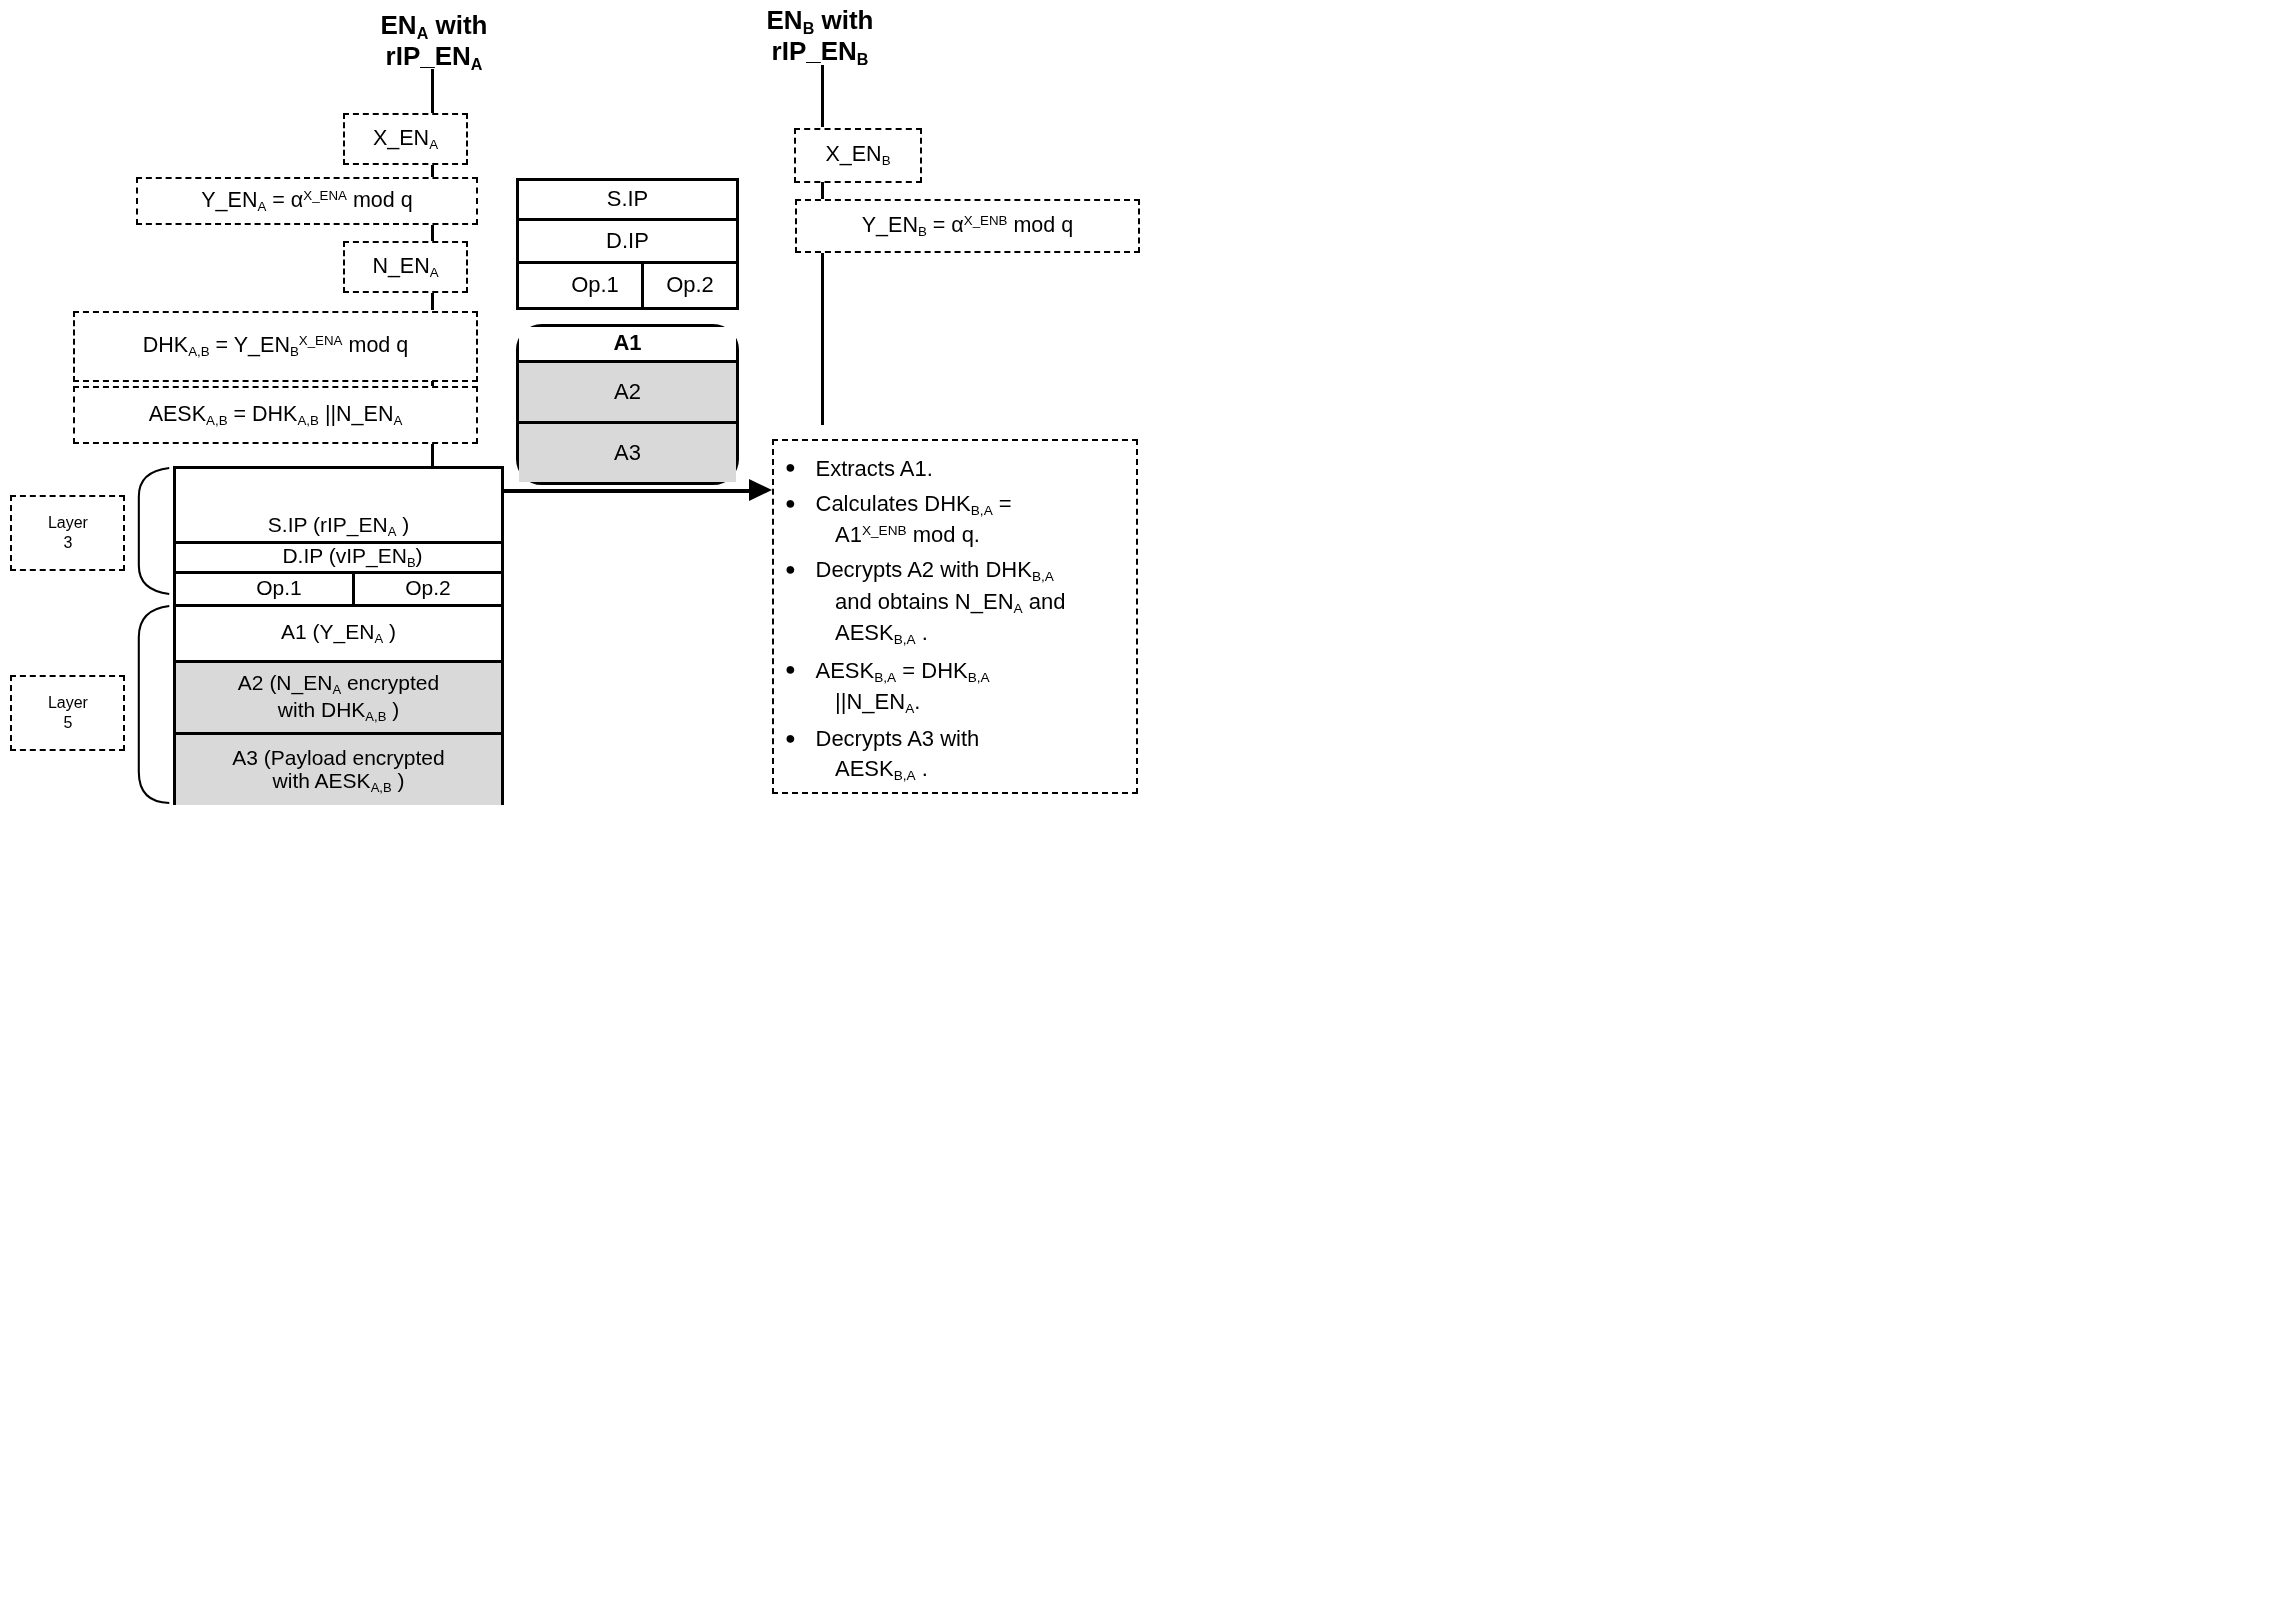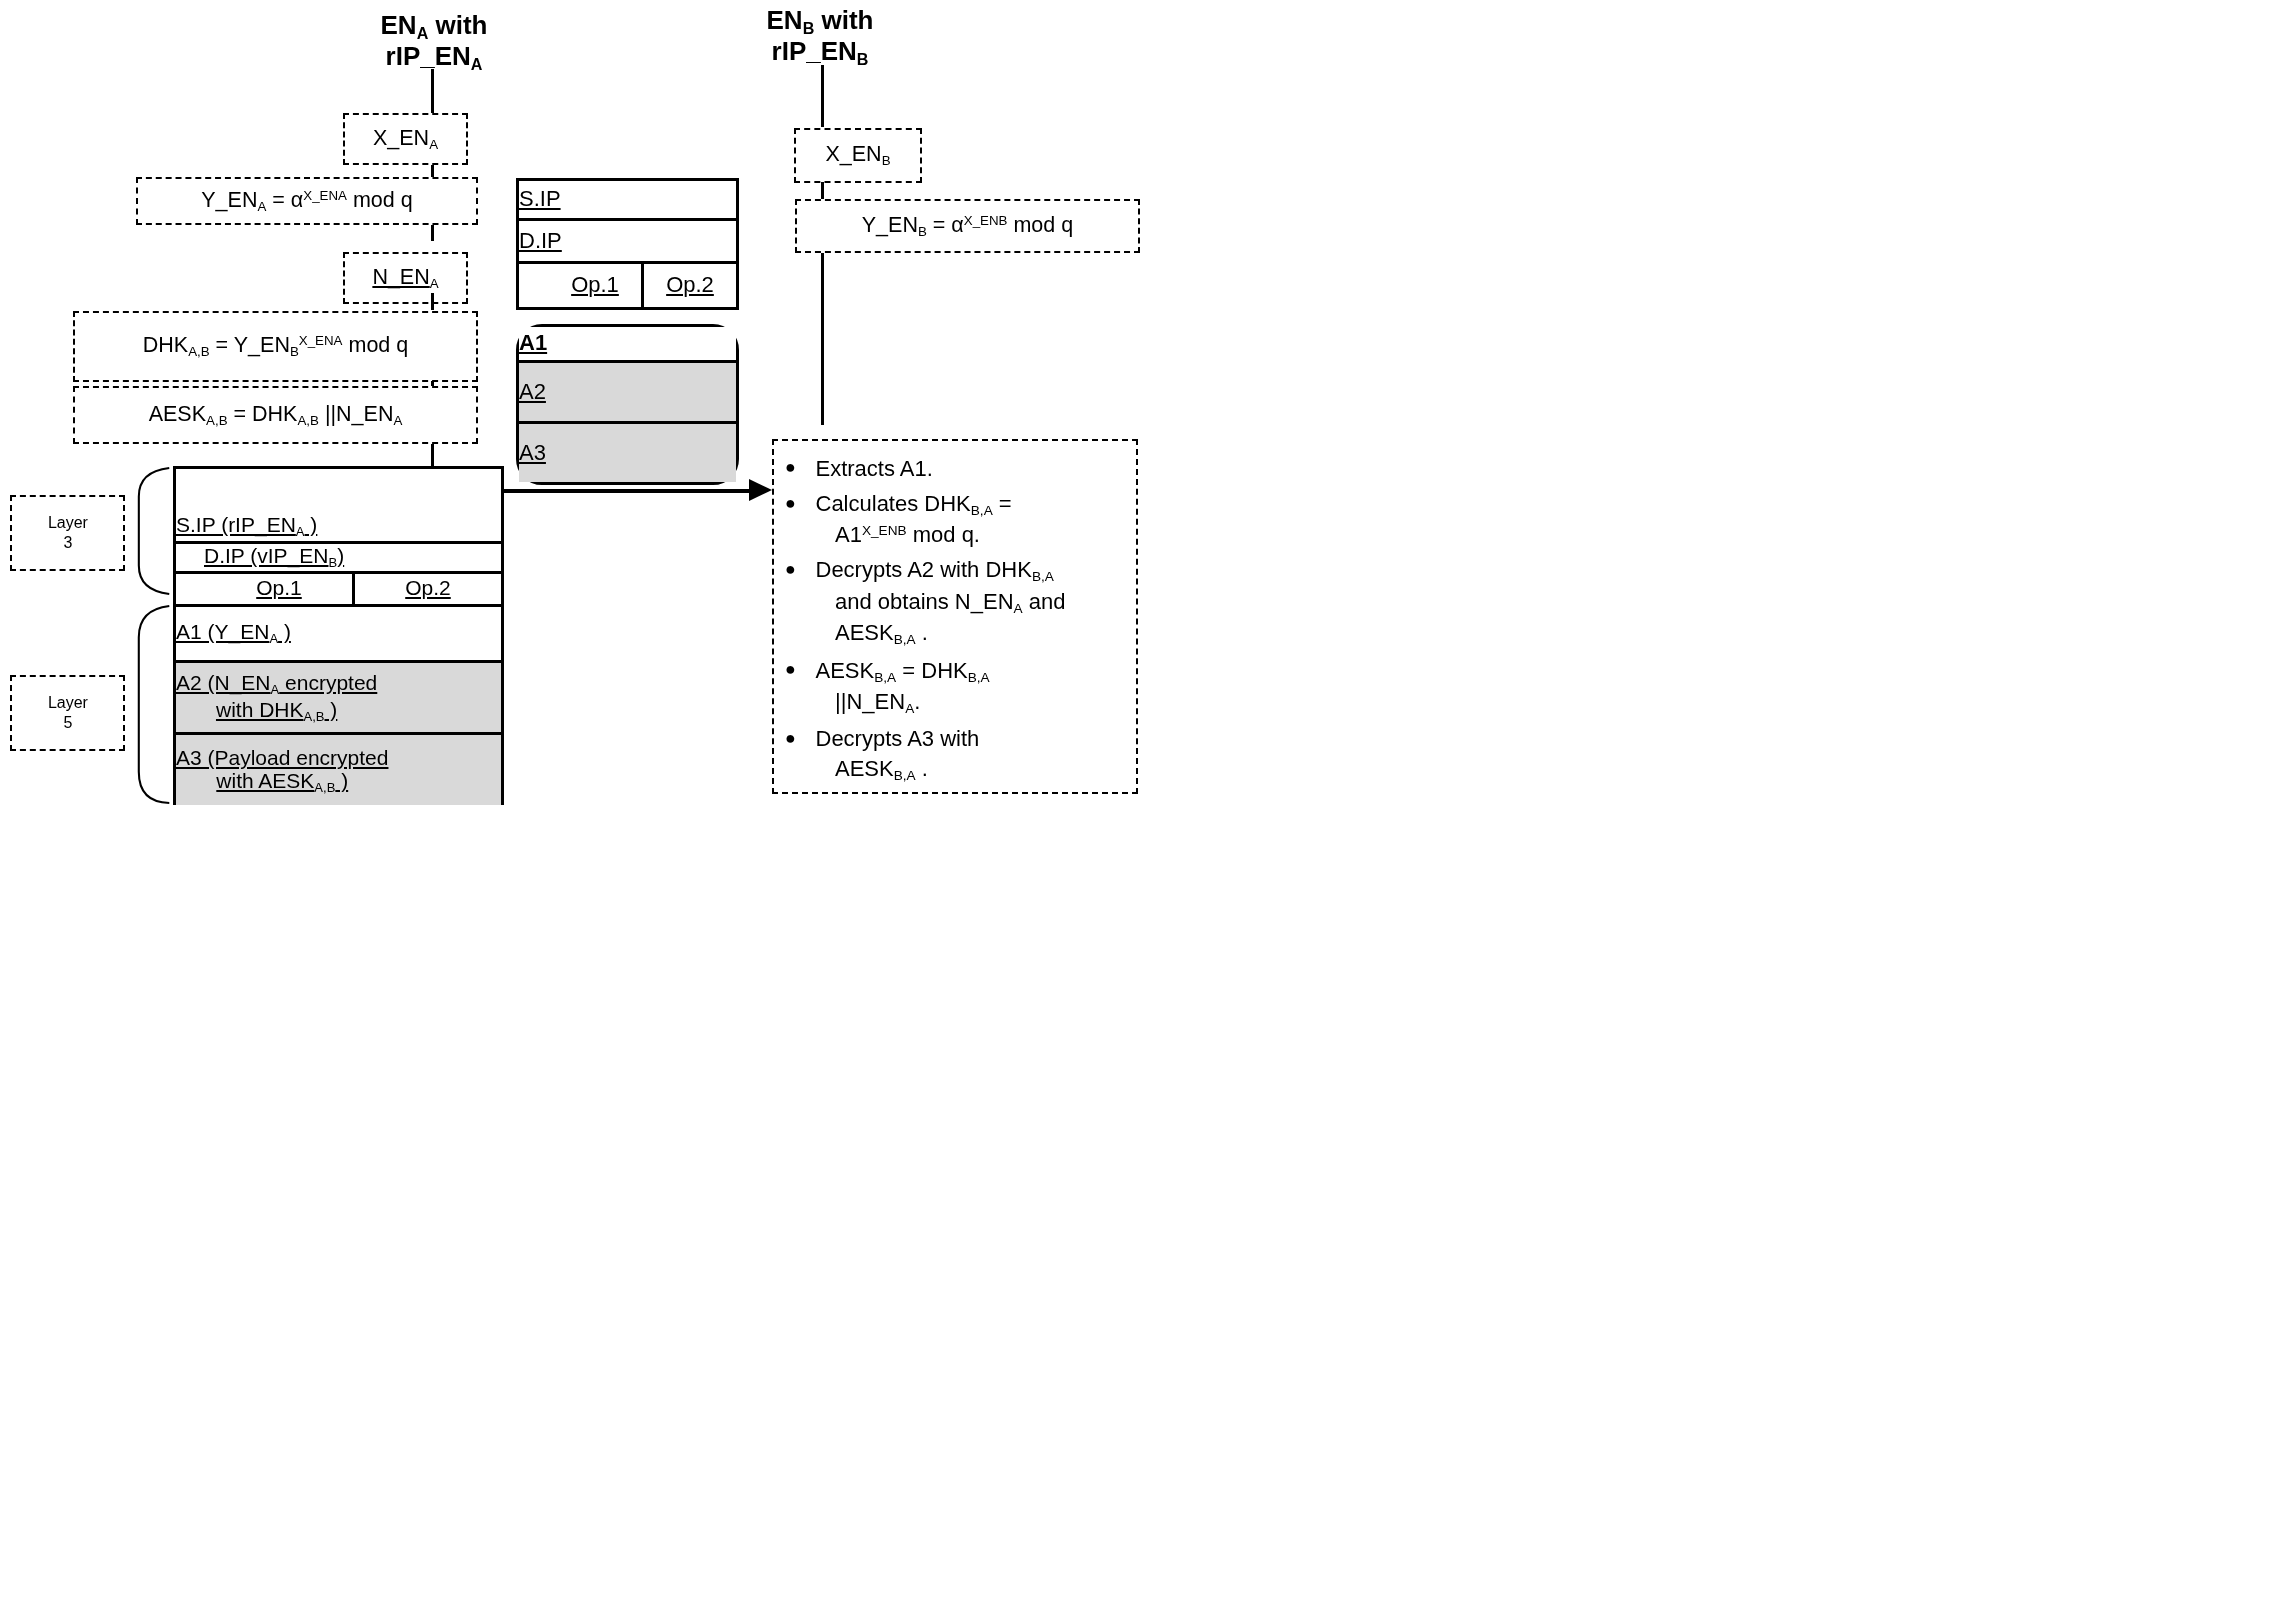--- a/index.html
+++ b/index.html
@@ -16,23 +16,23 @@
   }
   .vline { position:absolute; width:2.8px; background:var(--ink); }
   .dashed {
     position:absolute; border:2.1px dashed var(--ink); background:var(--bg);
     display:flex; align-items:center; justify-content:center; text-align:center;
     font-size:21.5px; white-space:pre-line; box-sizing:border-box; line-height:1.15;
   }
   .label-box { font-size:16px; line-height:1.25; }
   .tbl { position:absolute; border:3.5px solid var(--ink); background:var(--bg); box-sizing:border-box; }
   .row {
-    display:flex; align-items:center; justify-content:flex-start; text-align:center;
+    display:flex; align-items:center; justify-content:center; text-align:center;
     border-bottom:3.5px solid var(--ink); font-size:21px; line-height:1.12;
-    white-space:pre-line; box-sizing:border-box; background:var(--bg);text-decoration:underline;
+    white-space:pre-line; box-sizing:border-box; background:var(--bg);
   }
   .row:last-child { border-bottom:none; }
   .row.gray { background:var(--gray); }
   .row.split { padding:0; }
   .cell { flex:1; display:flex; align-items:center; justify-content:center; height:100%; white-space:pre-line; }
   .cell.first { border-right:3.5px solid var(--ink);padding-left:30px; }
   .mid { font-size:22px; }
   .bold { font-weight:bold; }
   .brace { position:absolute; }
   .arrow-line { position:absolute; height:4.2px; background:var(--ink); }
@@ -54,21 +54,21 @@
 
 <div id="canvas">
 
   <div class="hdr" style="left:323px; top:11px;">EN<sub>A</sub> with
 rIP_EN<sub>A</sub></div>
   <div class="vline" style="left:431px; top:69px; height:44px;"></div>
   <div class="dashed" style="left:343px; top:113px; width:125px; height:52px;"><span>X_EN<sub>A</sub></span></div>
   <div class="vline" style="left:431px; top:165px; height:12.5px;"></div>
   <div class="dashed" style="left:136px; top:177px; width:342px; height:48px;"><span>Y_EN<sub>A</sub> = α<sup>X_ENA</sup> mod q</span></div>
   <div class="vline" style="left:431px; top:225px; height:16px;"></div>
-  <div class="dashed" style="left:343px; top:252px; width:125px; height:52px;text-decoration:underline;"><span>N_EN<sub>A</sub></span></div>
+  <div class="dashed" style="left:343px; top:241px; width:125px; height:52px;"><span>N_EN<sub>A</sub></span></div>
   <div class="vline" style="left:431px; top:293px; height:17.3px;"></div>
   <div class="dashed" style="left:73px; top:311px; width:405px; height:71px;"><span>DHK<sub>A,B</sub> = Y_EN<sub>B</sub><sup>X_ENA</sup> mod q</span></div>
   <div class="vline" style="left:431px; top:381px; height:4.9px;"></div>
   <div class="dashed" style="left:73px; top:386px; width:405px; height:58px;"><span>AESK<sub>A,B</sub> = DHK<sub>A,B</sub> ||N_EN<sub>A</sub></span></div>
   <div class="vline" style="left:431px; top:444px; height:23px;"></div>
 
   <div class="tbl" style="left:173px; top:466px; width:331px;">
     <div class="row" style="height:30.5px;margin-top:44px;"><span>S.IP (rIP_EN<sub>A</sub> )</span></div>
     <div class="row" style="height:30.5px;padding-left:28px;"><span>D.IP (vIP_EN<sub>B</sub>)</span></div>
     <div class="row split" style="height:55px;"><div class="cell first"><span>Op.1

